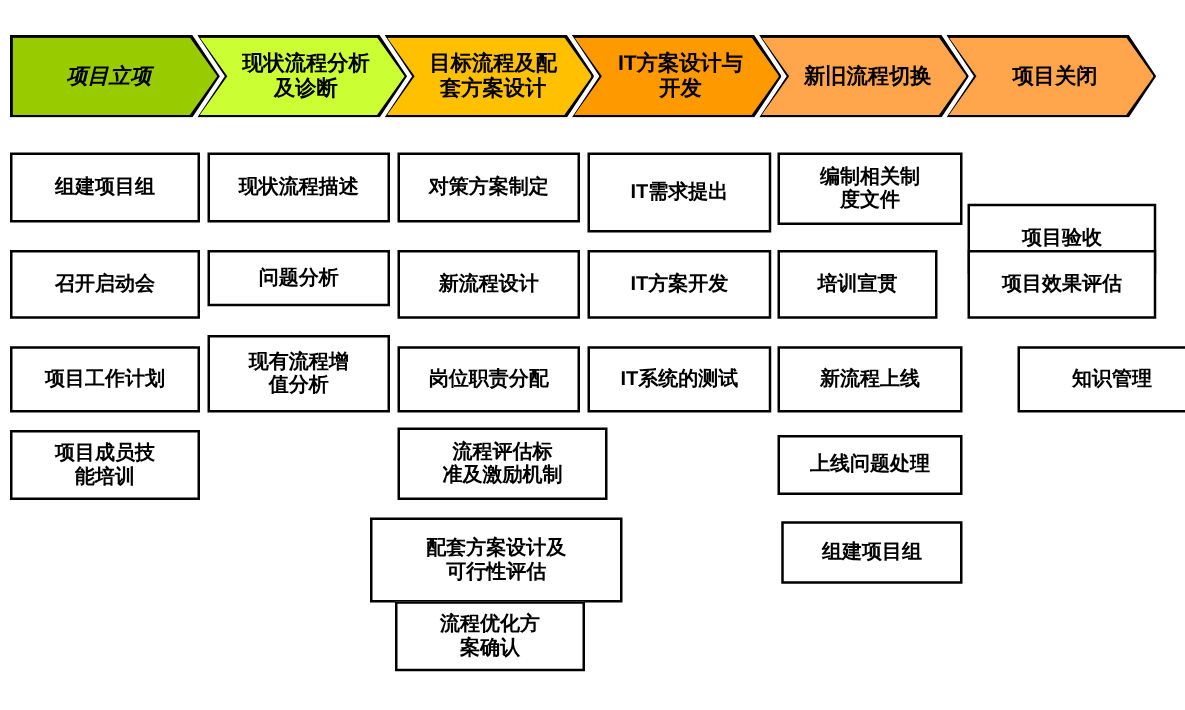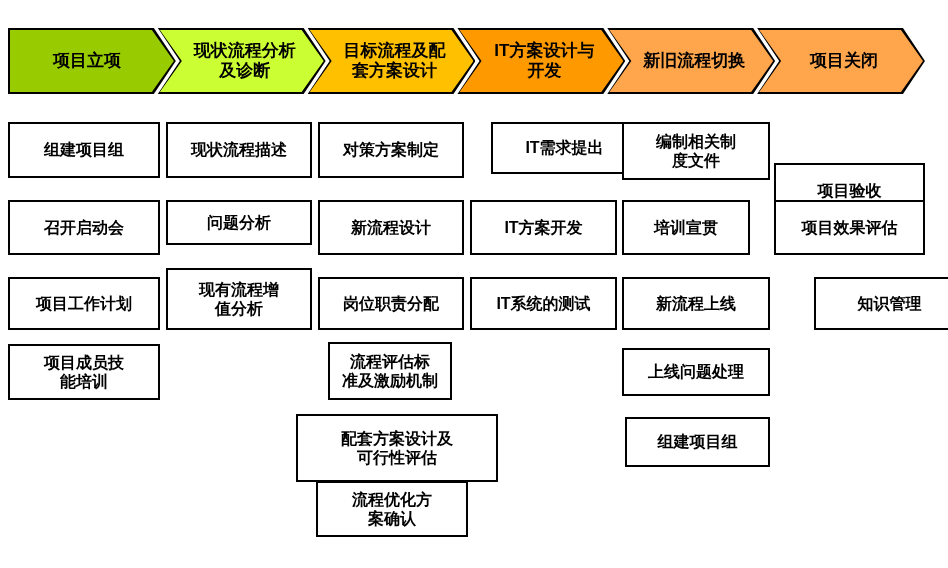--- a/index.html
+++ b/index.html
@@ -42,21 +42,21 @@
     align-items: center;
     justify-content: center;
     text-align: center;
     font-weight: bold;
     font-size: 17px;
     line-height: 1.2;
     color: #000;
     padding: 0 20px 0 26px;
     white-space: pre-line;
   }
-  .arrow:first-child .arrow-label { padding-left: 10px; }
+  .arrow:first-child .arrow-label { padding-left: 10px; font-style: italic; }
 
   
   .box {
     position: absolute;
     box-sizing: border-box;
     background: #ffffff;
     border: 2px solid #000;
     display: flex;
     align-items: center;
     justify-content: center;
@@ -124,28 +124,28 @@
 能培训</div>
 
   <div class="box" style="left:166px; top:122px; width:146px; height:56px;">现状流程描述</div>
   <div class="box" style="left:166px; top:200px; width:146px; height:45px;">问题分析</div>
   <div class="box" style="left:166px; top:268px; width:146px; height:62px;">现有流程增
 值分析</div>
 
   <div class="box" style="left:318px; top:122px; width:146px; height:56px;">对策方案制定</div>
   <div class="box" style="left:318px; top:200px; width:146px; height:55px;">新流程设计</div>
   <div class="box" style="left:318px; top:277px; width:146px; height:53px;">岗位职责分配</div>
-  <div class="box" style="left:328px; top:342px; width:124px; height:58px;">流程评估标
+  <div class="box" style="left:318px; top:342px; width:168px; height:58px;">流程评估标
 准及激励机制</div>
   <div class="box" style="left:296px; top:414px; width:202px; height:68px;">配套方案设计及
 可行性评估</div>
   <div class="box" style="left:316px; top:481px; width:152px; height:56px;">流程优化方
 案确认</div>
 
-  <div class="box" style="left:470px; top:122px; width:147px; height:52px;margin-left:21px;">IT需求提出</div>
+  <div class="box" style="left:470px; top:122px; width:147px; height:64px;">IT需求提出</div>
   <div class="box" style="left:470px; top:200px; width:147px; height:55px;">IT方案开发</div>
   <div class="box" style="left:470px; top:277px; width:147px; height:53px;">IT系统的测试</div>
 
   <div class="box" style="left:622px; top:122px; width:148px; height:58px;">编制相关制
 度文件</div>
   <div class="box" style="left:622px; top:200px; width:128px; height:55px;">培训宣贯</div>
   <div class="box" style="left:622px; top:277px; width:148px; height:53px;">新流程上线</div>
   <div class="box" style="left:622px; top:348px; width:148px; height:48px;">上线问题处理</div>
   <div class="box" style="left:625px; top:417px; width:145px; height:50px;">组建项目组</div>
 

